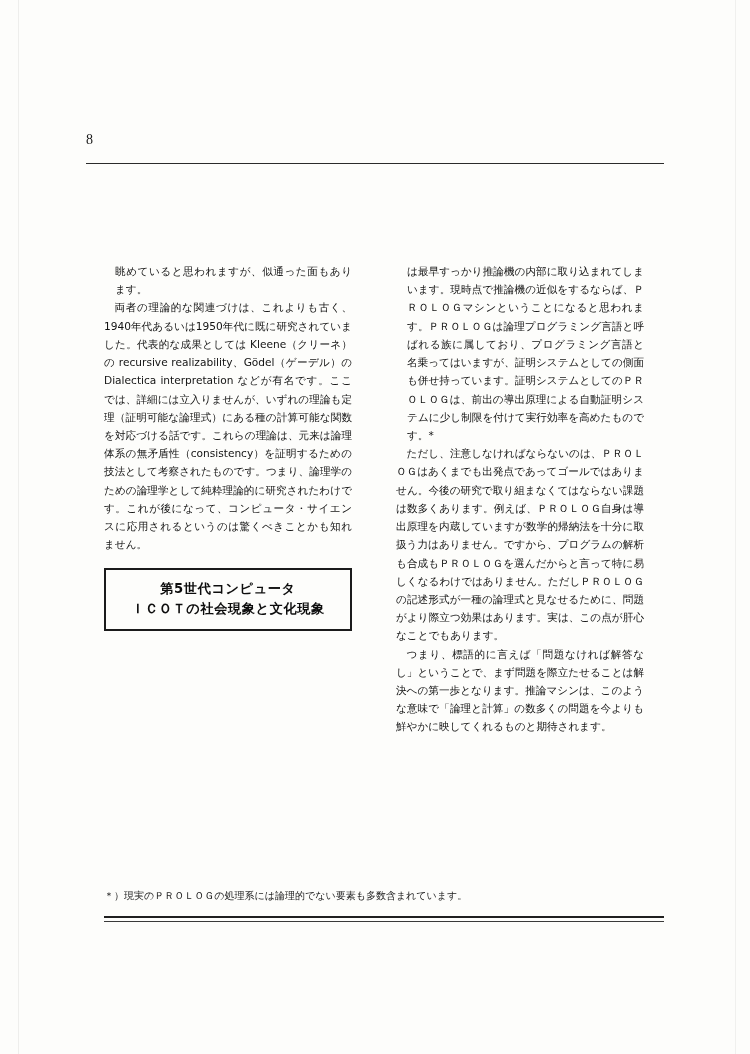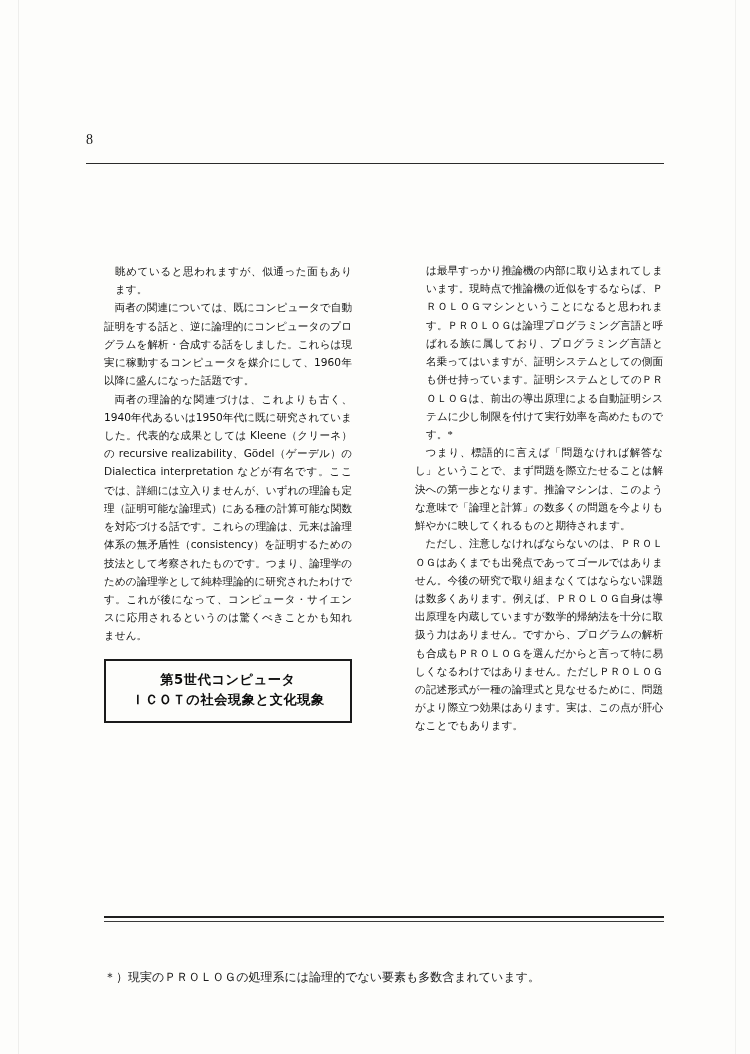--- a/index.html
+++ b/index.html
@@ -66,21 +66,21 @@
     position: absolute;
     top: 0;
     width: 248px;
     font-size: 10.6px;
     line-height: 1.72;
     text-align: justify;
     color: #121212;
     font-family: "DejaVu Sans", "Liberation Sans", sans-serif;
   }
   .col-left { left: 0; }
-  .col-right { left: 311px; font-family: Liberation Serif, serif; }
+  .col-right { left: 292px; }
 
   .col p {
     margin: 0 0 0 0;
     text-indent: 1em;
   }
   .col p.noindent {
     text-indent: 0;
     margin-left: 11px;
   }
 
@@ -112,57 +112,56 @@
     position: absolute;
     left: 104px;
     top: 921px;
     width: 560px;
     height: 1px;
     background: #3a3a3a;
   }
   .footnote {
     position: absolute;
     left: 104px;
-    top: 968px;
+    top: 888px;
     width: 560px;
     font-family: "DejaVu Sans", "Liberation Sans", sans-serif;
-    font-size: 12px;
+    font-size: 10px;
     line-height: 1.5;
     color: #1b1b1b;
   }
 </style>
 </head>
 <body>
 
 <div class="page">
 
   <div class="scan-edge-left"></div>
   <div class="scan-edge-right"></div>
 
   <div class="folio">8</div>
   <div class="header-rule"></div>
 
   <div class="columns">
 
     <div class="col col-left">
       <p class="noindent">眺めていると思われますが、似通った面もあります。</p>
-      <p>両者の関連については、既にコンピュータで自動証明をする話と、逆に論理的にコンピュータのプログラムを解析・合成する話をしました。これらは現実に稼動するコンピュータを媒介にして、1960年以降に盛んになった話題です。</p>
       <p>両者の理論的な関連づけは、これよりも古く、1940年代あるいは1950年代に既に研究されていました。代表的な成果としては Kleene（クリーネ）の recursive realizability、Gödel（ゲーデル）の Dialectica interpretation などが有名です。ここでは、詳細には立入りませんが、いずれの理論も定理（証明可能な論理式）にある種の計算可能な関数を対応づける話です。これらの理論は、元来は論理体系の無矛盾性（consistency）を証明するための技法として考察されたものです。つまり、論理学のための論理学として純粋理論的に研究されたわけです。これが後になって、コンピュータ・サイエンスに応用されるというのは驚くべきことかも知れません。</p>
 
       <div class="headline-box">
         <div class="line">第5世代コンピュータ</div>
         <div class="line">ＩＣＯＴの社会現象と文化現象</div>
       </div>
 
     </div>
 
     <div class="col col-right">
       <p class="noindent">は最早すっかり推論機の内部に取り込まれてしまいます。現時点で推論機の近似をするならば、ＰＲＯＬＯＧマシンということになると思われます。ＰＲＯＬＯＧは論理プログラミング言語と呼ばれる族に属しており、プログラミング言語と名乗ってはいますが、証明システムとしての側面も併せ持っています。証明システムとしてのＰＲＯＬＯＧは、前出の導出原理による自動証明システムに少し制限を付けて実行効率を高めたものです。*</p>
+      <p>ただし、注意しなければならないのは、ＰＲＯＬＯＧはあくまでも出発点であってゴールではありません。今後の研究で取り組まなくてはならない課題は数多くあります。例えば、ＰＲＯＬＯＧ自身は導出原理を内蔵していますが数学的帰納法を十分に取扱う力はありません。ですから、プログラムの解析も合成もＰＲＯＬＯＧを選んだからと言って特に易しくなるわけではありません。ただしＰＲＯＬＯＧの記述形式が一種の論理式と見なせるために、問題がより際立つ効果はあります。実は、この点が肝心なことでもあります。</p>
       <p>つまり、標語的に言えば「問題なければ解答なし」ということで、まず問題を際立たせることは解決への第一歩となります。推論マシンは、このような意味で「論理と計算」の数多くの問題を今よりも鮮やかに映してくれるものと期待されます。</p>
-      <p>ただし、注意しなければならないのは、ＰＲＯＬＯＧはあくまでも出発点であってゴールではありません。今後の研究で取り組まなくてはならない課題は数多くあります。例えば、ＰＲＯＬＯＧ自身は導出原理を内蔵していますが数学的帰納法を十分に取扱う力はありません。ですから、プログラムの解析も合成もＰＲＯＬＯＧを選んだからと言って特に易しくなるわけではありません。ただしＰＲＯＬＯＧの記述形式が一種の論理式と見なせるために、問題がより際立つ効果はあります。実は、この点が肝心なことでもあります。</p>
     </div>
 
   </div>
 
   <div class="footnote-rule-thick"></div>
   <div class="footnote-rule-thin"></div>
   <div class="footnote">＊）現実のＰＲＯＬＯＧの処理系には論理的でない要素も多数含まれています。</div>
 
 </div>
 

